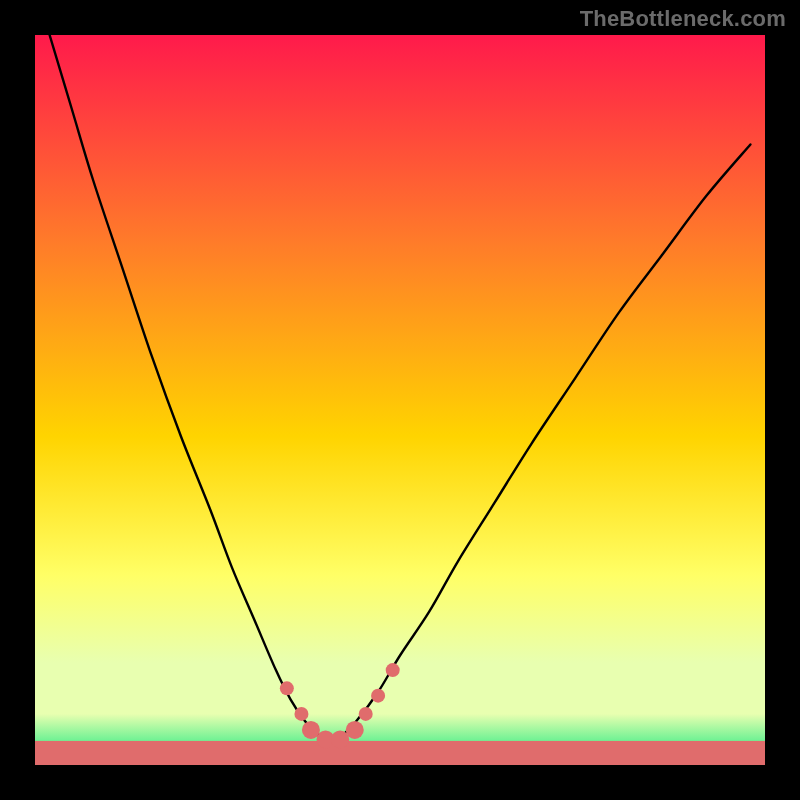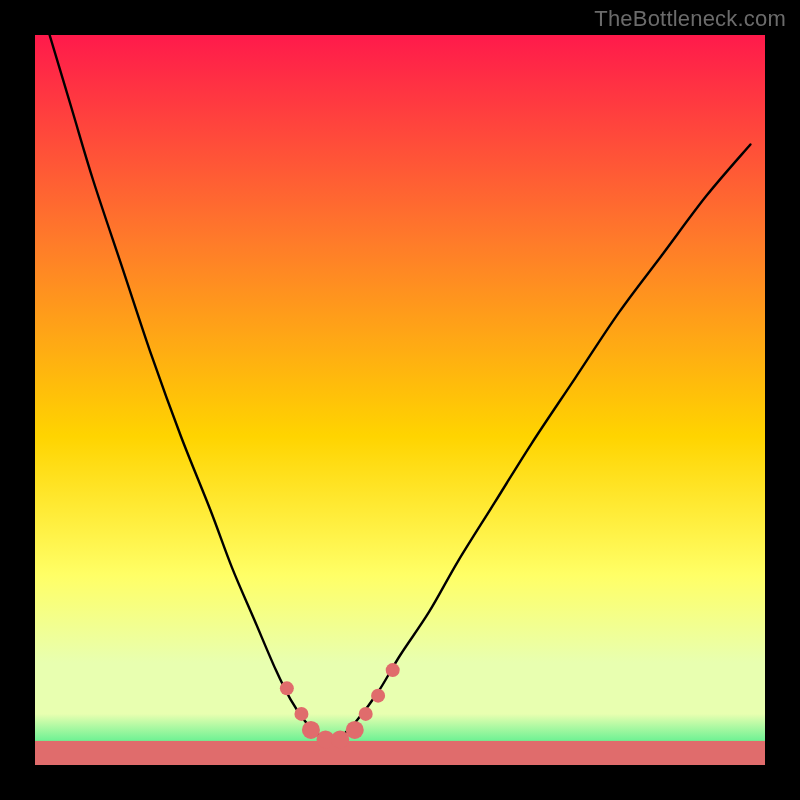--- a/index.html
+++ b/index.html
@@ -29,21 +29,21 @@
   }
   .plot-area svg {
     display: block;
   }
   .watermark {
     position: absolute;
     top: 6px;
     right: 14px;
     color: #6b6b6b;
     font-size: 22px;
-    font-weight: 400;
+    font-weight: 700;
     letter-spacing: 0.2px;
     user-select: none;
   }
 </style>
 </head>
 <body>
 
 <div class="frame">
 
   <div class="watermark">TheBottleneck.com</div>

